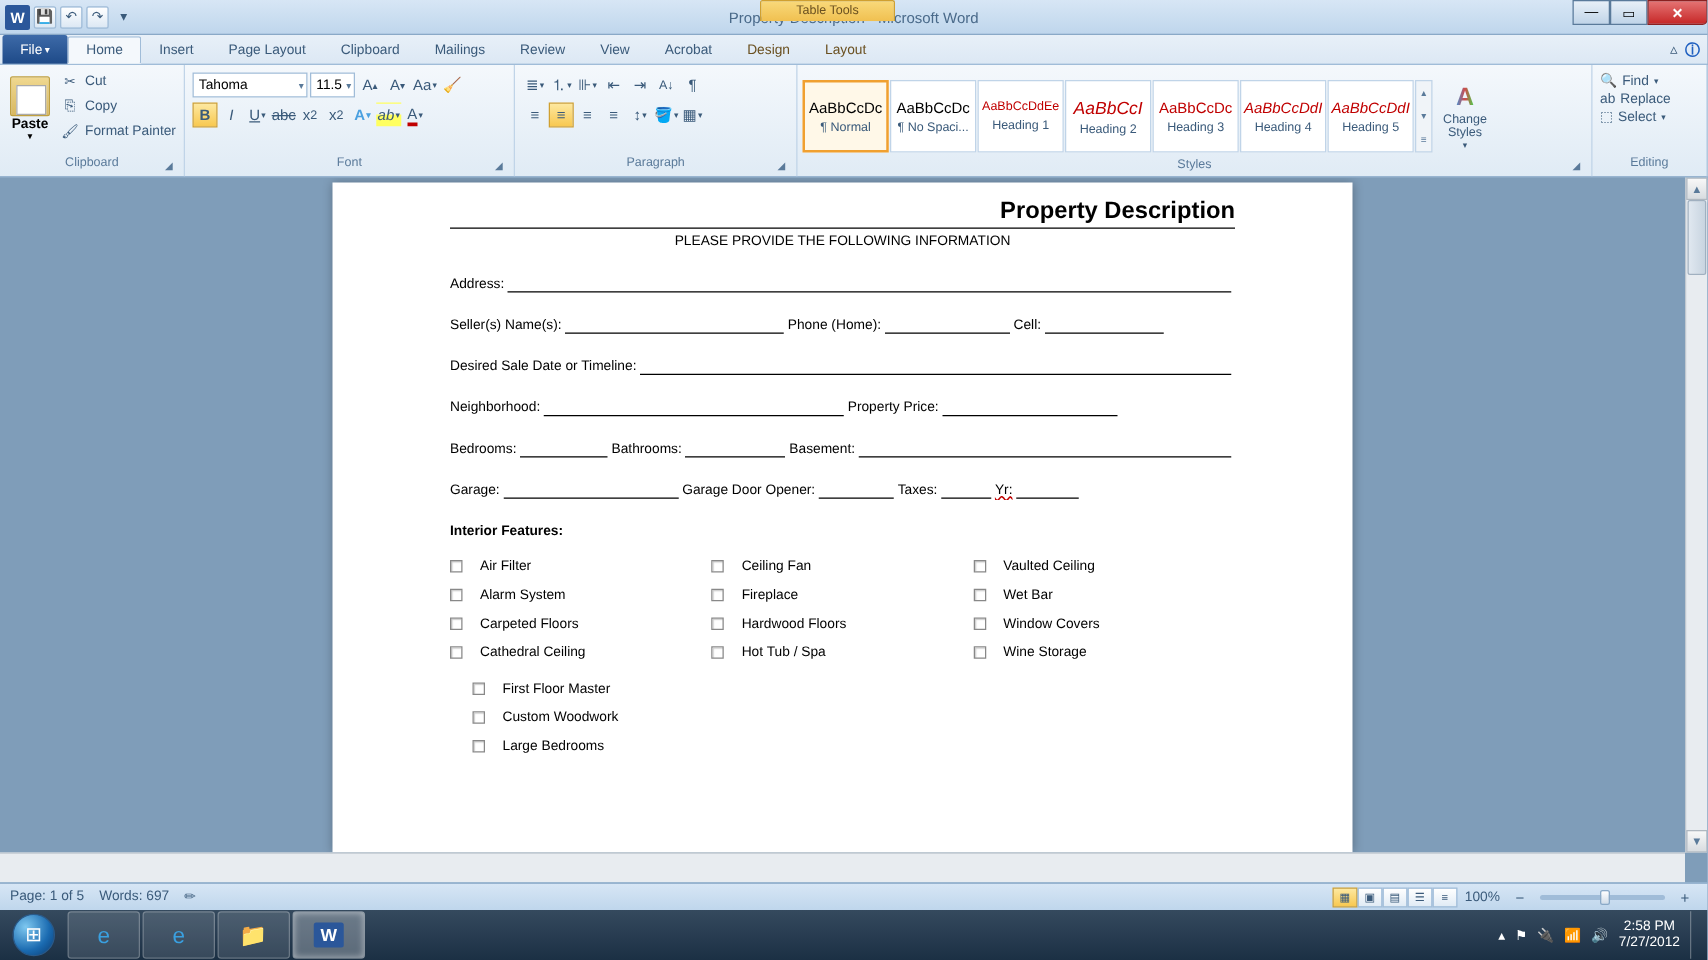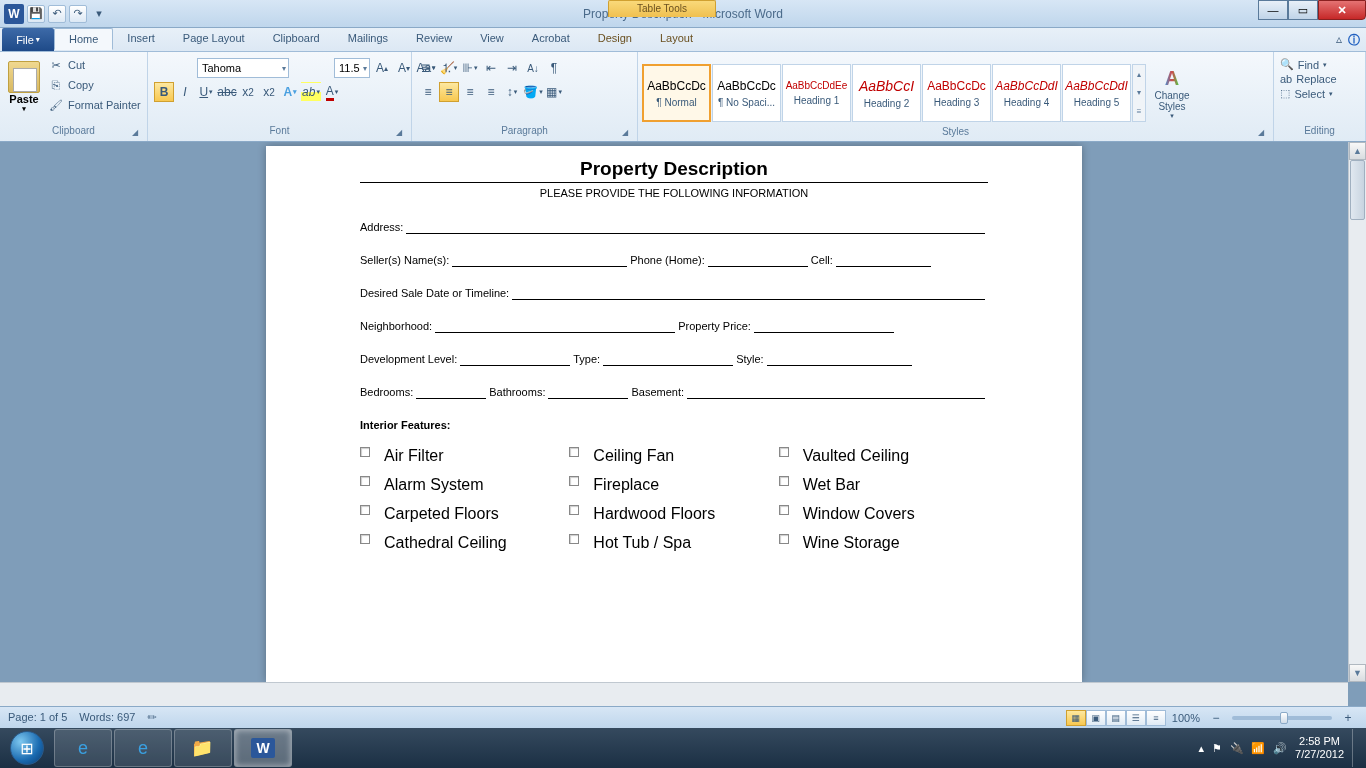--- a/index.html
+++ b/index.html
@@ -12,21 +12,21 @@
 .word-icon { width:20px; height:20px; background:#2b579a; color:#fff; display:flex; align-items:center; justify-content:center; font-weight:bold; font-size:12px; border-radius:2px; }
 .title-text { position:absolute; left:50%; transform:translateX(-50%); color:#4a6a8a; font-size:12px; }
 .win-controls { position:absolute; right:0; top:0; display:flex; }
 .win-btn { width:30px; height:20px; border:1px solid #5a7a9a; background:linear-gradient(#e8f0f8,#c0d4e8); display:flex; align-items:center; justify-content:center; font-size:11px; }
 .win-close { width:48px; background:linear-gradient(#e57373,#c62828); color:#fff; border-color:#8a2020; border-radius:0 0 4px 0; font-weight:bold; }
 
 
 .contextual { position:absolute; top:0; left:608px; width:108px; height:17px; background:linear-gradient(#f9d97a,#f0c050); border:1px solid #d0a030; border-bottom:none; text-align:center; font-size:10px; color:#6a5020; line-height:15px; border-radius:2px 2px 0 0; }
 
 
-.tabs-row { height:24px; background:linear-gradient(#e8f0f8,#dce8f4); display:flex; align-items:flex-start; border-bottom:1px solid #a0bcd8; position:relative; }
+.tabs-row { height:24px; background:linear-gradient(#e8f0f8,#dce8f4); display:flex; align-items:center; border-bottom:1px solid #a0bcd8; position:relative; }
 .file-tab { width:52px; height:23px; background:linear-gradient(#3d6aa8,#1e4a88); color:#fff; display:flex; align-items:center; justify-content:center; gap:2px; font-size:11px; border-radius:2px 2px 0 0; margin-left:2px; }
 .tab { padding:4px 14px; font-size:11px; color:#3a5a7a; cursor:default; }
 .tab.active { background:#f4f8fc; border:1px solid #a0bcd8; border-bottom:1px solid #f4f8fc; border-radius:2px 2px 0 0; margin-bottom:-1px; }
 .tab.ctx { color:#6a5020; }
 .help-icons { position:absolute; right:6px; top:4px; display:flex; gap:6px; color:#3a5a7a; font-size:12px; }
 
 
 .ribbon { height:90px; background:linear-gradient(#f4f8fc,#e0ebf5); border-bottom:1px solid #8aa9c7; display:flex; }
 .rgroup { border-right:1px solid #c0d4e8; display:flex; flex-direction:column; position:relative; padding:2px 4px 0; }
 .rgroup-body { flex:1; display:flex; align-items:flex-start; }
@@ -37,21 +37,21 @@
 .paste-btn { width:40px; height:66px; display:flex; flex-direction:column; align-items:center; justify-content:center; border:1px solid transparent;font-weight:bold; }
 .paste-icon { width:32px; height:32px; background:linear-gradient(#f0d890,#d8b860); border:1px solid #c0a040; border-radius:2px; position:relative; }
 .paste-icon::after { content:""; position:absolute; top:6px; left:4px; width:22px; height:22px; background:#fff; border:1px solid #aaa; }
 .clip-small { display:flex; flex-direction:column; gap:2px; padding:2px 0 0 2px; }
 .clip-item { display:flex; align-items:center; gap:4px; font-size:11px; color:#3a5a7a; padding:1px 2px; }
 .clip-ico { width:16px; height:16px; display:inline-flex; align-items:center; justify-content:center; }
 
 
 .font-row1 { display:flex; gap:2px; align-items:center; margin-bottom:4px; }
 .font-row2 { display:flex; gap:1px; align-items:center; }
-.combo { height:20px; border:1px solid #a0bcd8; background:#fff; display:flex; align-items:center; padding:0 14px 0 4px; font-size:11px; position:relative;margin-left:43px; }
+.combo { height:20px; border:1px solid #a0bcd8; background:#fff; display:flex; align-items:center; padding:0 14px 0 4px; font-size:11px; position:relative; }
 .combo::after { content:"▾"; position:absolute; right:2px; font-size:8px; color:#5a7a9a; }
 .font-name { width:92px; }
 .font-size { width:36px; }
 .ribbon-btn { width:20px; height:20px; border:1px solid transparent; display:inline-flex; align-items:center; justify-content:center; font-size:12px; color:#3a5a7a; background:transparent; }
 .btn-active { background:linear-gradient(#fde8a0,#f8c850); border:1px solid #d0a030; }
 .dd::after { content:"▾"; font-size:7px; margin-left:1px; }
 
 
 .para-col { display:flex; flex-direction:column; gap:4px; }
 .para-row { display:flex; gap:1px; }
@@ -67,31 +67,31 @@
 .change-styles-ico { font-size:20px; background:linear-gradient(90deg,#4a90d0,#d04a4a,#4ad04a); -webkit-background-clip:text; color:transparent; font-weight:bold; }
 
 
 .edit-col { display:flex; flex-direction:column; gap:2px; padding:4px 2px; }
 .edit-item { display:flex; align-items:center; gap:4px; font-size:11px; color:#3a5a7a; }
 
 
 .doc-area { position:absolute; top:142px; left:0; right:0; bottom:22px; background:#7f9db9; overflow:hidden; }
 .doc-scroll { position:absolute; top:0; left:0; right:18px; bottom:24px; background:#7f9db9; overflow:hidden; display:flex; justify-content:center; }
 .page { width:816px; background:#fff; margin-top:4px; box-shadow:0 0 8px rgba(0,0,0,.3); padding:12px 94px 0; font-family:Tahoma,sans-serif; color:#000; }
-.doc-title { font-size:19px; font-weight:bold; text-align:center; }
+.doc-title { font-size:19px; font-weight:bold; text-align:right; }
 .hr { border-top:1.5px solid #000; margin:2px 0 4px; }
 .subtitle { font-size:11px; text-align:center; margin-bottom:22px; }
 .form-line { font-size:11px; margin-bottom:20px; display:flex; }
 .lbl { white-space:nowrap; }
 .blank { flex:1; border-bottom:1px solid #000; margin:0 3px; min-width:20px; height:13px; }
 .blank.s { flex:0 0 auto; }
 .section-head { font-size:11px; font-weight:bold; margin:6px 0 16px; }
 .feature-grid { display:flex; }
 .feat-col { flex:1; }
-.feat-item { display:flex; gap:14px; font-size:16px; margin-bottom:11px; }
+.feat-item { display:flex; align-items:center; gap:14px; font-size:11px; margin-bottom:11px; }
 .feat-item.indent { padding-left:18px; }
 .chk { width:10px; height:10px; border:1px solid #888; background:#fff; box-shadow:inset 1px 1px 1px rgba(0,0,0,.2); flex-shrink:0; }
 
 
 .vscroll { position:absolute; right:0; top:0; width:18px; bottom:24px; background:#e8ecf0; border-left:1px solid #c0c8d0; }
 .vscroll-btn { height:18px; background:linear-gradient(#f8f8f8,#d8dce0); border:1px solid #b0b8c0; text-align:center; font-size:9px; color:#5a7a9a; line-height:16px; }
 .vscroll-thumb { position:absolute; top:18px; left:1px; right:1px; height:60px; background:linear-gradient(90deg,#e0e8f0,#c8d4e0); border:1px solid #a0b0c0; border-radius:2px; }
 .side-panel { position:absolute; right:0; top:0; width:18px; height:36px; background:#e8ecf0; border:1px solid #c0c8d0; display:flex; flex-direction:column; align-items:center; font-size:10px; color:#5a7a9a; }
 .hscroll { position:absolute; left:0; right:18px; bottom:0; height:24px; background:#e8ecf0; border-top:1px solid #c0c8d0; }
 
@@ -336,35 +336,37 @@
           <span class="lbl">Desired Sale Date or Timeline:</span>
           <span class="blank"></span>
         </div>
       <div class="form-line">
           <span class="lbl">Neighborhood:</span>
           <span class="blank s" style="width:240px"></span> 
           <span class="lbl">Property Price:</span>
           <span class="blank s" style="width:140px"></span>
         </div>
       <div class="form-line">
-          <span class="lbl">Development Level:</span>
-          <span class="blank s" style="width:110px"></span> 
-          <span class="lbl">Type:</span>
-          <span class="blank s" style="width:130px"></span> 
-          <span class="lbl">Style:</span>
-          <span class="blank s" style="width:145px"></span>
-        </div>
-      <div class="form-line">
           <span class="lbl">Bedrooms:</span>
           <span class="blank s" style="width:70px"></span> 
           <span class="lbl">Bathrooms:</span>
           <span class="blank s" style="width:80px"></span> 
           <span class="lbl">Basement:</span>
           <span class="blank"></span>
         </div>
+      <div class="form-line">
+          <span class="lbl">Garage:</span>
+          <span class="blank s" style="width:140px"></span> 
+          <span class="lbl">Garage Door Opener:</span>
+          <span class="blank s" style="width:60px"></span> 
+          <span class="lbl">Taxes:</span>
+          <span class="blank s" style="width:40px"></span> 
+          <span class="lbl" style="text-decoration:underline wavy #c00000;">Yr:</span>
+          <span class="blank s" style="width:50px"></span>
+        </div>
 
       <div class="section-head">Interior Features:</div>
       <div class="feature-grid" id="feat-main">
           <div class="feat-col">
             <div class="feat-item">
               <span class="chk"></span>
               <span>Air Filter</span>
             </div>
             <div class="feat-item">
               <span class="chk"></span>
@@ -410,20 +412,34 @@
               <span class="chk"></span>
               <span>Window Covers</span>
             </div>
             <div class="feat-item">
               <span class="chk"></span>
               <span>Wine Storage</span>
             </div>
           </div>
         </div>
       <div class="feature-grid" id="feat-sub" style="margin-top:6px;">
+          <div class="feat-col">
+            <div class="feat-item indent">
+              <span class="chk"></span>
+              <span>First Floor Master</span>
+            </div>
+            <div class="feat-item indent">
+              <span class="chk"></span>
+              <span>Custom Woodwork</span>
+            </div>
+            <div class="feat-item indent">
+              <span class="chk"></span>
+              <span>Large Bedrooms</span>
+            </div>
+          </div>
         </div>
     </div>
   </div>
   <div class="vscroll">
     <div class="vscroll-btn">▲</div>
     <div class="vscroll-thumb"></div>
     <div class="vscroll-btn" style="position:absolute;bottom:0;left:0;right:0">▼</div>
   </div>
   <div class="hscroll"></div>
 </div>

